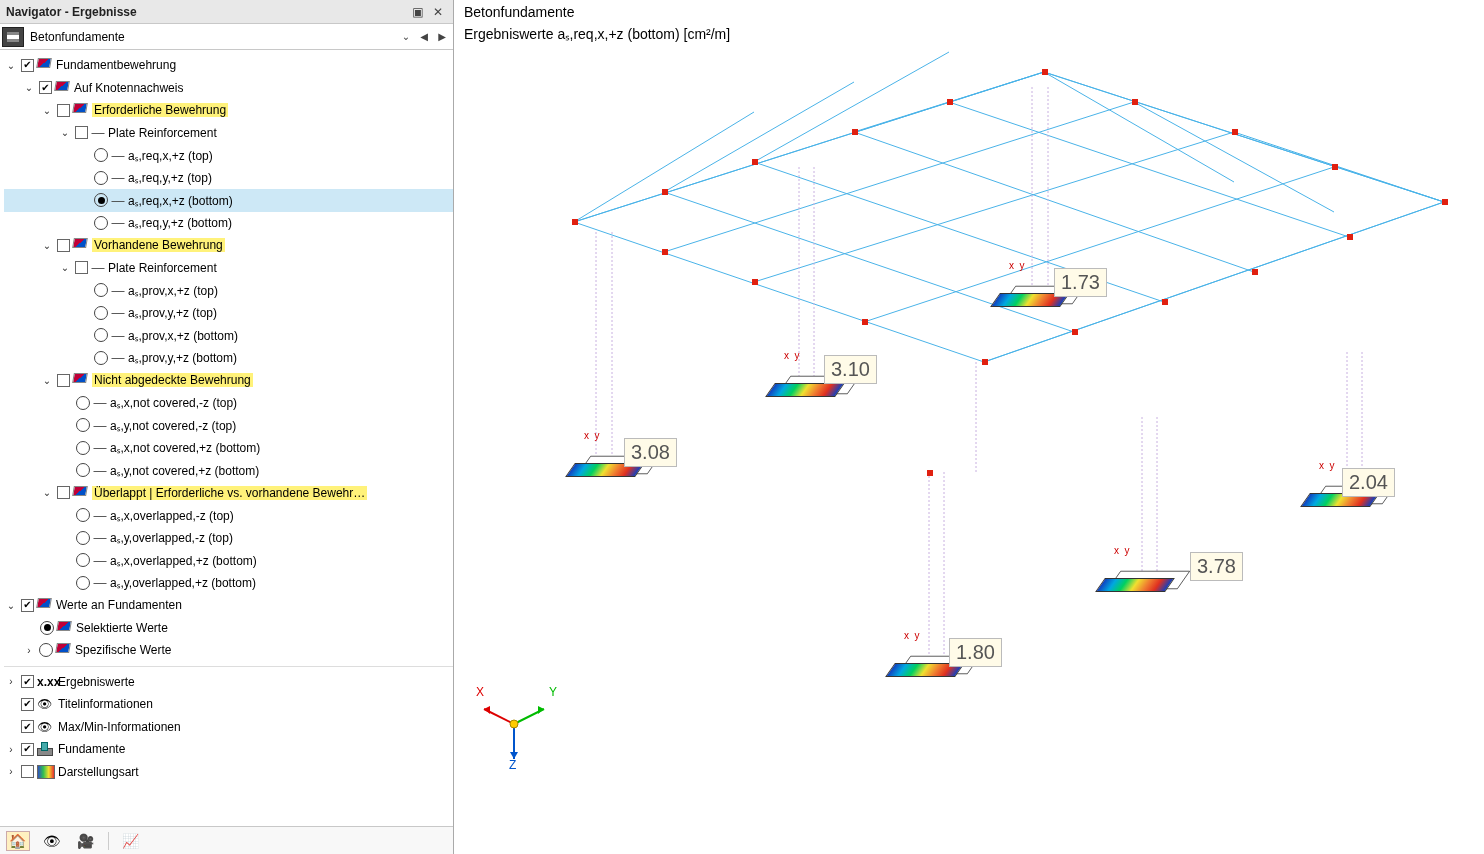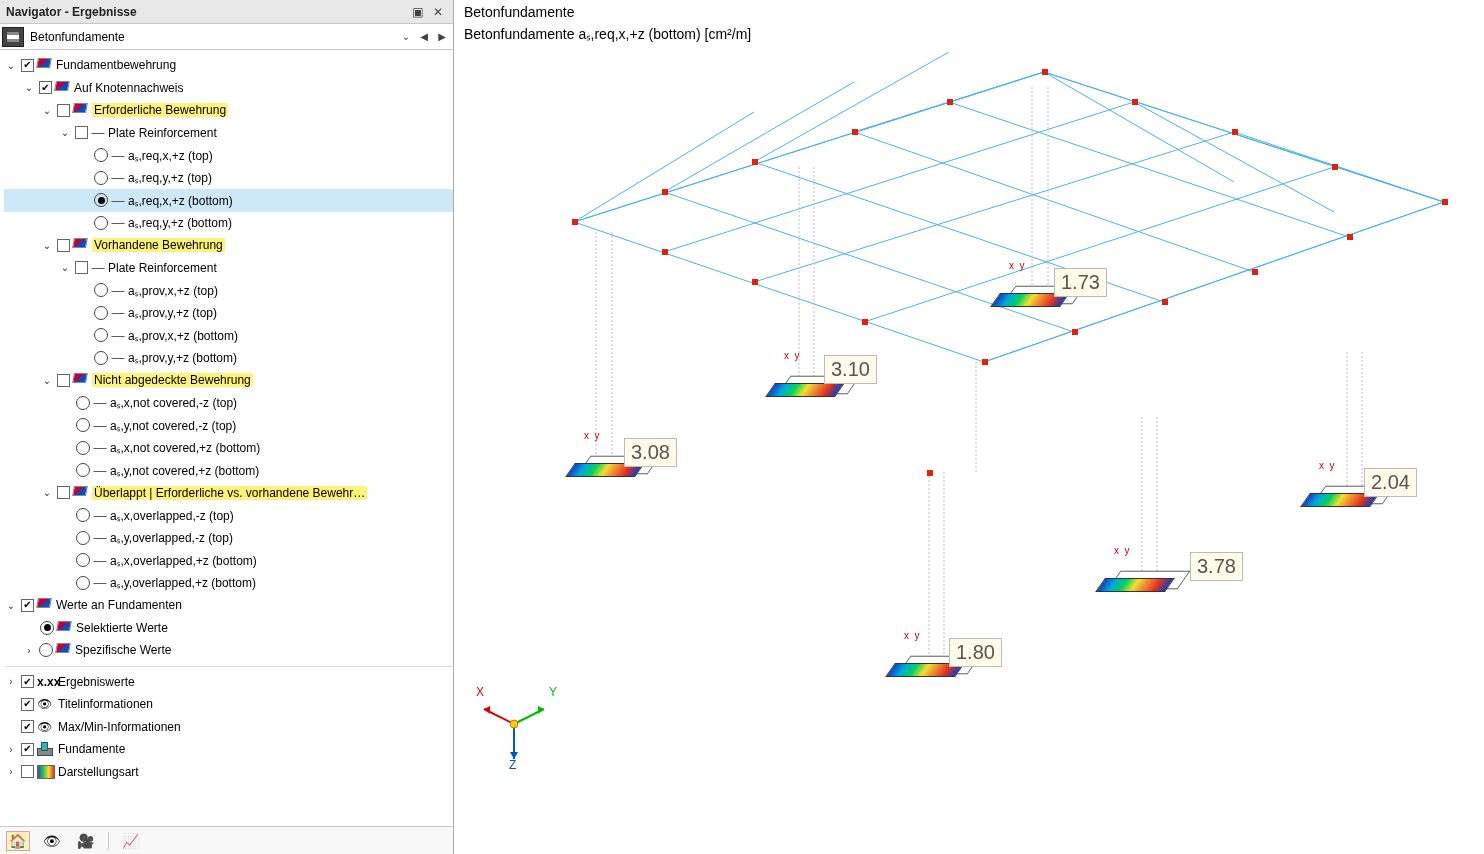--- a/index.html
+++ b/index.html
@@ -283,21 +283,21 @@
       <span class="fb-ico active">🏠</span>
       <span class="fb-ico">👁</span>
       <span class="fb-ico">🎥</span>
       <span class="fb-sep"></span>
       <span class="fb-ico">📈</span>
     </div>
   </div>
 
   <div class="main">
     <div class="mv-title">Betonfundamente</div>
-    <div class="mv-sub">Betonfundamente aₛ,req,x,+z (bottom) [cm²/m]</div>
+    <div class="mv-sub">Ergebniswerte aₛ,req,x,+z (bottom) [cm²/m]</div>
 
     <div class="scene">
       
       <svg width="100%" height="100%" viewBox="0 0 1030 760">
         <g stroke="#4ab3e8" stroke-width="1" fill="none">
 
           <polyline points="120,170 590,20 990,150 530,310"></polyline>
           <polyline points="120,170 530,310"></polyline>
           <polyline points="210,140 620,280"></polyline>
           <polyline points="300,110 710,250"></polyline>
@@ -392,21 +392,21 @@
           <div class="face"></div>
         </div>
       <span class="xy-label" style="left:660px;top:495px">x&nbsp;&nbsp;y</span>
       <div class="pad-label" style="left:736px;top:502px">3.78</div>
 
       <div class="pad-box" style="left:865px;top:425px">
           <div class="top"></div>
           <div class="face"></div>
         </div>
       <span class="xy-label" style="left:865px;top:410px">x&nbsp;&nbsp;y</span>
-      <div class="pad-label" style="left:910px;top:418px">2.04</div>
+      <div class="pad-label" style="left:888px;top:418px">2.04</div>
 
       
       <svg class="axis" viewBox="0 0 80 80">
         <line x1="40" y1="40" x2="10" y2="25" stroke="#d00" stroke-width="2"></line>
           <polygon points="10,25 16,22 16,30" fill="#d00"></polygon>
         <line x1="40" y1="40" x2="70" y2="25" stroke="#0b0" stroke-width="2"></line>
           <polygon points="70,25 64,22 64,30" fill="#0b0"></polygon>
         <line x1="40" y1="40" x2="40" y2="75" stroke="#05c" stroke-width="2"></line>
           <polygon points="40,75 36,68 44,68" fill="#05c"></polygon>
         <circle cx="40" cy="40" r="4" fill="#ffcc00" stroke="#aa8800"></circle>

